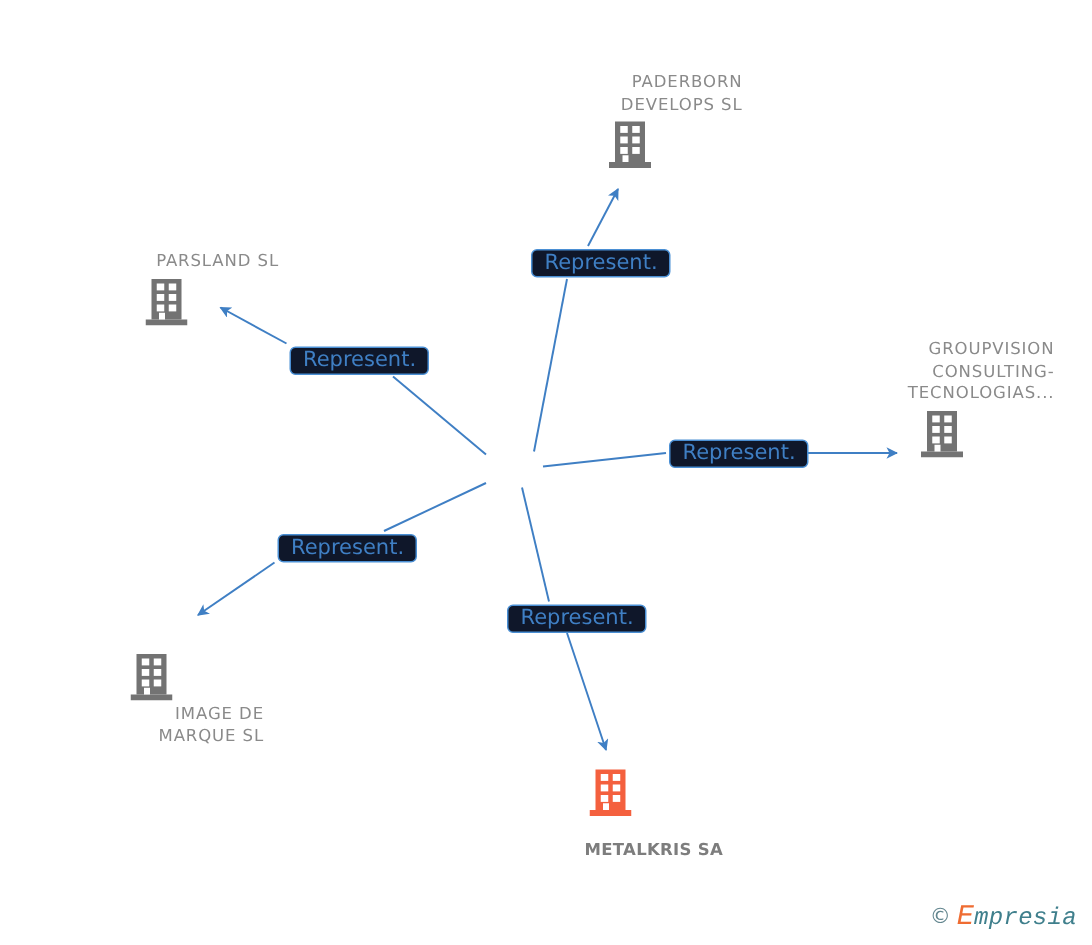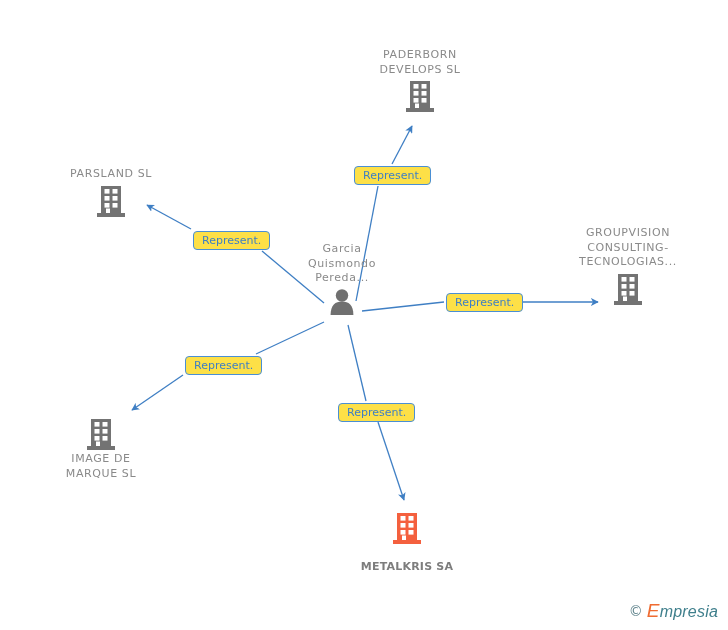--- a/index.html
+++ b/index.html
@@ -23,21 +23,21 @@
     top: 0;
     width: 728px;
     height: 630px;
   }
 
   
   .node {
     position: absolute;
     width: 150px;
     margin-left: -75px;
-    text-align: center;
+    text-align: right;
     z-index: 3;
   }
   .node-label {
     font-size: 11px;
     line-height: 14.5px;
     color: #8a8a8a;
     letter-spacing: 0.6px;
     white-space: pre-line;
   }
   .node-label.bold {
@@ -50,25 +50,25 @@
     display: block;
     margin: 0 auto;
   }
   .node-icon.gap-top { margin-top: 2px; }
   .node-icon.gap-bottom { margin-bottom: 2px; }
 
   
   .edge-label {
     position: absolute;
     z-index: 4;
-    background: #fde047;
+    background: #0f172a;
     border: 1px solid #4a8fd4;
     border-radius: 4px;
     color: #3f7fc4;
-    font-size: 11px;
+    font-size: 14px;
     line-height: 17px;
     height: 17px;
     padding: 0 8px;
     white-space: nowrap;
     box-sizing: content-box;
   }
 
   
   #watermark {
     position: absolute;
@@ -78,21 +78,21 @@
     display: flex;
     align-items: center;
     gap: 4px;
     user-select: none;
   }
   #watermark .wm-c {
     font-size: 14px;
     color: #63868f;
   }
   #watermark .wm-text {
-    font-family: Liberation Sans, sans-serif;
+    font-family: Liberation Mono, monospace;
     font-style: italic;
     font-size: 16px;
     color: #3f7f8c;
     letter-spacing: 0.2px;
   }
   #watermark .wm-text .wm-initial {
     color: #ef6c32;
     font-size: 19px;
   }
 </style>
@@ -185,21 +185,21 @@
       <rect x="7.5" y="5" width="5" height="4.6" fill="#ffffff"></rect>
       <rect x="15.5" y="5" width="5" height="4.6" fill="#ffffff"></rect>
       <rect x="7.5" y="12" width="5" height="4.6" fill="#ffffff"></rect>
       <rect x="15.5" y="12" width="5" height="4.6" fill="#ffffff"></rect>
       <rect x="7.5" y="19" width="5" height="4.6" fill="#ffffff"></rect>
       <rect x="15.5" y="19" width="5" height="4.6" fill="#ffffff"></rect>
       <rect x="9" y="24.5" width="4" height="4.5" fill="#ffffff"></rect>
     </svg>
   </div>
 
-  <div class="node" style="left:101px; top:417px;">
+  <div class="node" style="left:101px; top:434px;">
     <svg class="node-icon gap-bottom" width="28" height="33" viewBox="0 0 28 33">
       <rect x="4" y="2" width="20" height="27" fill="#737373"></rect>
       <rect x="0" y="29" width="28" height="4" fill="#737373"></rect>
       <rect x="7.5" y="5" width="5" height="4.6" fill="#ffffff"></rect>
       <rect x="15.5" y="5" width="5" height="4.6" fill="#ffffff"></rect>
       <rect x="7.5" y="12" width="5" height="4.6" fill="#ffffff"></rect>
       <rect x="15.5" y="12" width="5" height="4.6" fill="#ffffff"></rect>
       <rect x="7.5" y="19" width="5" height="4.6" fill="#ffffff"></rect>
       <rect x="15.5" y="19" width="5" height="4.6" fill="#ffffff"></rect>
       <rect x="9" y="24.5" width="4" height="4.5" fill="#ffffff"></rect>
@@ -216,28 +216,19 @@
       <rect x="15.5" y="5" width="5" height="4.6" fill="#ffffff"></rect>
       <rect x="7.5" y="12" width="5" height="4.6" fill="#ffffff"></rect>
       <rect x="15.5" y="12" width="5" height="4.6" fill="#ffffff"></rect>
       <rect x="7.5" y="19" width="5" height="4.6" fill="#ffffff"></rect>
       <rect x="15.5" y="19" width="5" height="4.6" fill="#ffffff"></rect>
       <rect x="9" y="24.5" width="4" height="4.5" fill="#ffffff"></rect>
     </svg>
     <div class="node-label bold">METALKRIS SA</div>
   </div>
 
-  <div class="node" style="left:342px; top:242px;">
-    <div class="node-label">Garcia
-Quismondo
-Pereda...</div>
-    <svg class="node-icon gap-top" width="26" height="27" viewBox="0 0 26 27">
-      <circle cx="13" cy="7.5" r="6.2" fill="#707070"></circle>
-      <path d="M 1.6 27 C 1.6 16.8 6.4 13.4 13 13.4 C 19.6 13.4 24.4 16.8 24.4 27 Z" fill="#707070"></path>
-    </svg>
-  </div>
 
   <div id="watermark">
     <span class="wm-c">©</span>
     <span class="wm-text"><span class="wm-initial">E</span><span>mpresia</span></span>
   </div>
 
 </div>
 
 </body></html>

